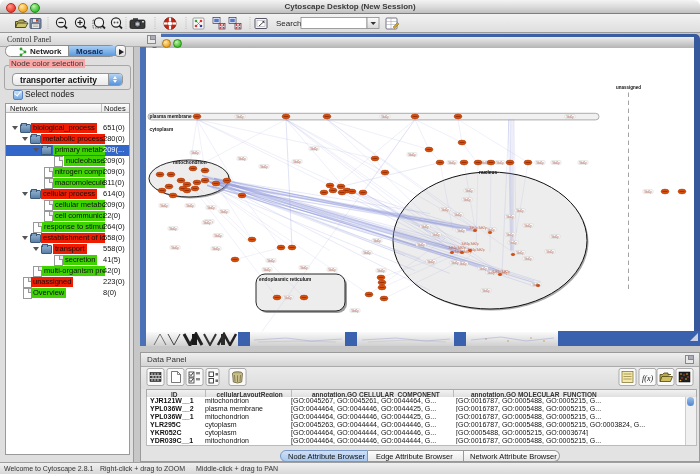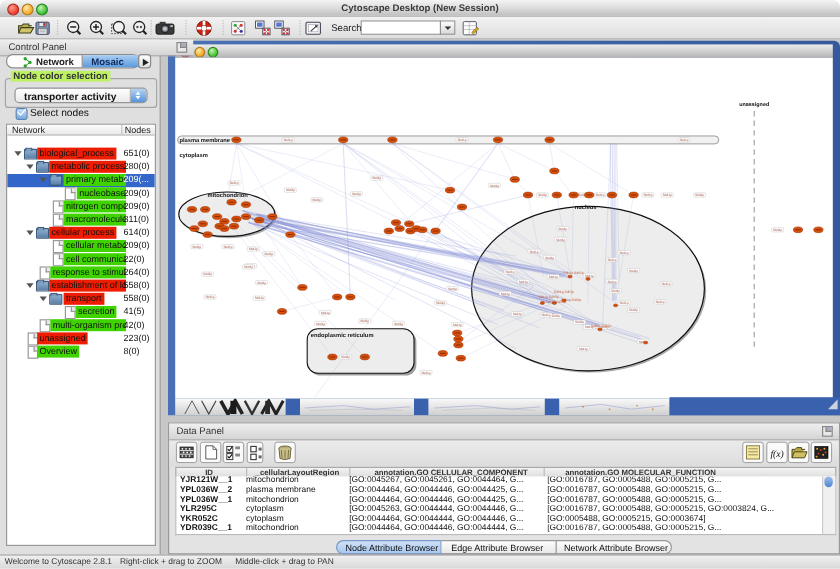--- a/index.html
+++ b/index.html
@@ -11,34 +11,34 @@
     border-bottom:1px solid #7e7e7e;border-radius:6px 6px 0 0;box-sizing:border-box;}
   .tl{position:absolute;top:3px;width:8px;height:8px;border-radius:50%;}
   #titlebar .t1{left:6px;background:radial-gradient(circle at 35% 30%,#ff9a8a,#ee3b2f 70%);border:0.5px solid #b5271d;}
   #titlebar .t2{left:18px;background:radial-gradient(circle at 35% 30%,#ffe9a8,#f5a623 70%);border:0.5px solid #b97d14;}
   #titlebar .t3{left:30px;background:radial-gradient(circle at 35% 30%,#c4f2af,#34c12e 70%);border:0.5px solid #1f8a1c;}
   #apptitle{left:0;top:2px;width:700px;text-align:center;font-size:8px;font-weight:bold;color:#3a3a3a;letter-spacing:0;}
   
   #toolbar{left:0;top:14px;width:700px;height:19px;background:linear-gradient(#f2f2f2,#dedede);border-bottom:1px solid #9a9a9a;box-sizing:border-box;}
   
   #cpanel{left:0;top:33px;width:134px;height:429px;background:#dfdfdf;border-right:1px solid #9a9a9a;box-sizing:border-box;}
-  #cphead{left:0;top:0;width:161px;height:13px;background:linear-gradient(#efefef,#d4d4d4);border-bottom:1px solid #aaa;}
+  #cphead{left:0;top:0;width:161px;height:13px;background:linear-gradient(#efefef,#d4d4d4);border-bottom:1px solid #aaa;font-family:Liberation Serif, serif;}
   #cphead span{position:absolute;left:7px;top:2px;font-size:8px;color:#333;}
   .floatico{position:absolute;width:7px;height:7px;border:1px solid #888;background:#e8e8e8;}
   .floatico:after{content:"";position:absolute;right:0px;top:0px;width:4px;height:3px;background:#aab;border-left:1px solid #888;border-bottom:1px solid #888;}
   
   #tabs{left:5px;top:12px;width:109px;height:10px;background:#fdfdfd;border:1px solid #8d8d8d;border-radius:5.5px;}
   #tabMosaic{position:absolute;left:62px;top:0px;width:47px;height:10px;background:linear-gradient(#a8cdf2,#5b9bdf);border-left:1px solid #8d8d8d;border-right:1px solid #8d8d8d;}
   #tabs .ntxt{position:absolute;left:24px;top:0.5px;font-size:8px;font-weight:bold;color:#222;}
   #tabs .mtxt{position:absolute;left:70px;top:0.5px;font-size:8px;font-weight:bold;color:#10285a;}
   #tabarrow{left:115px;top:12px;width:9px;height:10px;background:linear-gradient(#fdfdfd,#e0e0e0);border:1px solid #8d8d8d;border-radius:3px;}
   #tabarrow:after{content:"";position:absolute;left:3px;top:3px;border-left:5px solid #222;border-top:3px solid transparent;border-bottom:3px solid transparent;}
   
   #grpbox{left:4px;top:32px;width:125px;height:23px;border:1px solid #a6a6a6;border-radius:3px;}
-  #grplabel{left:9px;top:26px;font-size:8px;font-weight:bold;color:#333;background:#bef264;padding:0 2px;}
+  #grplabel{left:9px;top:26px;font-size:8px;font-weight:normal;color:#333;background:#fca5a5;padding:0 2px;}
   #combo{left:12px;top:40px;width:111px;height:13px;background:linear-gradient(#ffffff,#e9e9e9);border:1px solid #969696;border-radius:4px;box-sizing:border-box;}
   #combo .ct{position:absolute;left:7px;top:1px;font-size:8.5px;color:#111;font-weight:bold;}
   #combo .stepper{position:absolute;right:0;top:0;width:13px;height:11px;border-radius:0 3px 3px 0;background:linear-gradient(#b4d3f4,#5694dd);border-left:1px solid #969696;}
   #combo .stepper:before{content:"";position:absolute;left:4px;top:2px;border-bottom:3px solid #fff;border-left:2.5px solid transparent;border-right:2.5px solid transparent;}
   #combo .stepper:after{content:"";position:absolute;left:4px;bottom:2px;border-top:3px solid #fff;border-left:2.5px solid transparent;border-right:2.5px solid transparent;}
   #selnodes{left:13px;top:56px;width:110px;height:10px;}
   #cbx{position:absolute;left:0;top:1px;width:8px;height:8px;border:1px solid #5583bb;border-radius:2px;background:linear-gradient(#cfe3f8,#74a8e0);}
   #cbx:after{content:"";position:absolute;left:2px;top:-2px;width:3px;height:6px;border:solid #fff;border-width:0 1.5px 1.5px 0;transform:rotate(40deg);}
   #selnodes span{position:absolute;left:12px;top:0px;font-size:8.5px;color:#111;}
   

